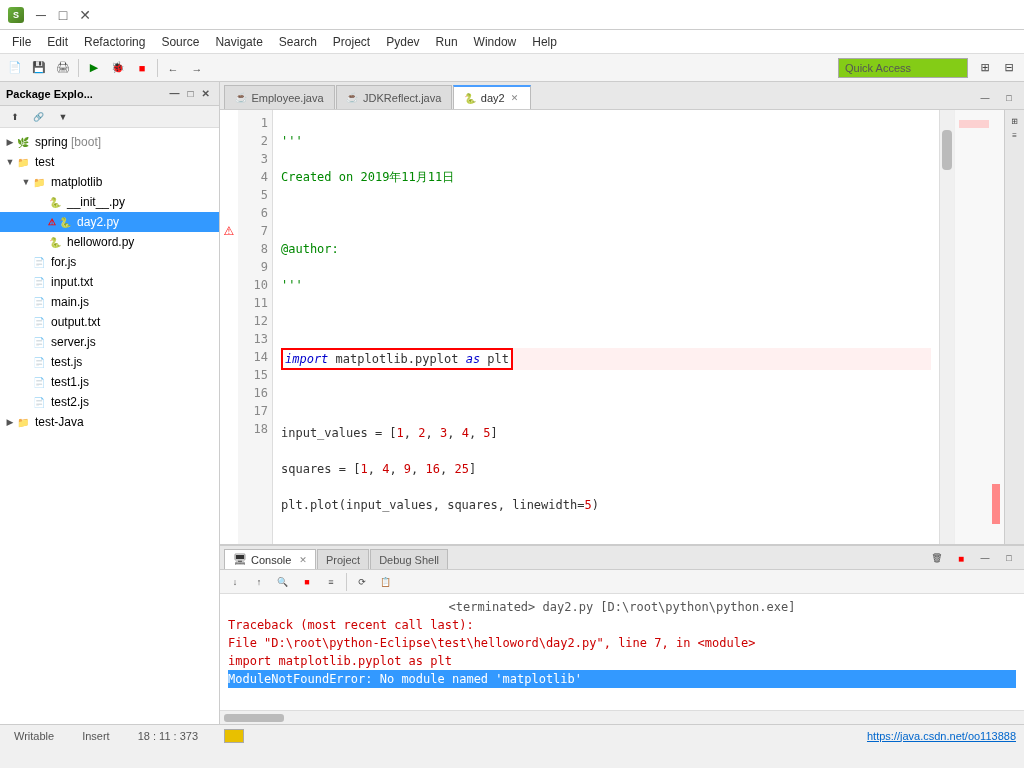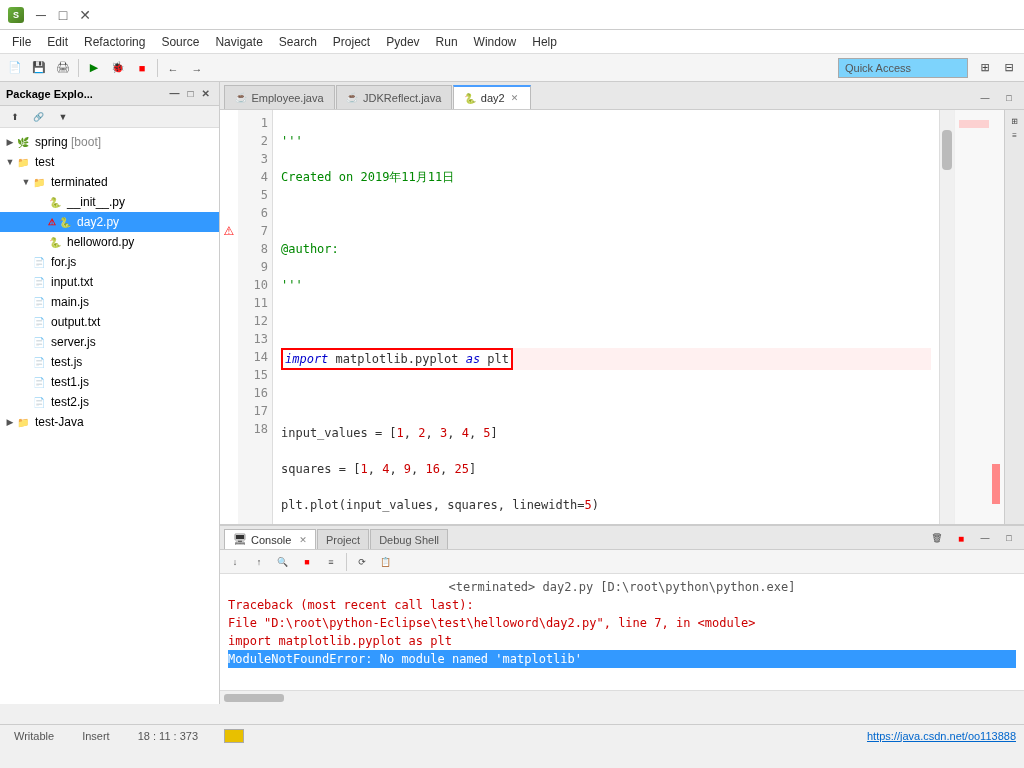--- a/index.html
+++ b/index.html
@@ -53,36 +53,35 @@
     }
     .tb-btn {
       width: 22px; height: 22px; border: 1px solid transparent; background: transparent;
       cursor: pointer; display: flex; align-items: center; justify-content: center;
       font-size: 11px; color: #444; border-radius: 2px;
     }
     .tb-sep { width: 1px; height: 18px; background: #ccc; margin: 0 2px; }
     .quick-access-box {
       margin-left: auto;
       border: 1px solid #aaa;
-      background: #7dd3fc;
+      background: #84cc16;
       padding: 2px 6px;
       font-size: 11px;
       color: #555;
       width: 130px;
       height: 20px;
       display: flex;
       align-items: center;
     }
 
     
     #main-layout {
       display: flex;
       height: calc(768px - 30px - 24px - 28px - 22px); 
       position: relative;
-      gap: 20px;
     }
 
     
     #pkg-explorer {
       width: 220px;
       background: white;
       border-right: 1px solid #ccc;
       display: flex;
       flex-direction: column;
       flex-shrink: 0;
@@ -418,21 +417,21 @@
 
         <div class="tree-item" style="padding-left:4px;">
           <span class="tree-arrow">▼</span>
           <span class="tree-icon folder-icon">📁</span>
           <span>test</span>
         </div>
 
         <div class="tree-item" style="padding-left:20px;">
           <span class="tree-arrow">▼</span>
           <span class="tree-icon folder-icon">📁</span>
-          <span>terminated</span>
+          <span>matplotlib</span>
         </div>
 
         <div class="tree-item" style="padding-left:36px;">
           <span class="tree-arrow" style="color:transparent;">▶</span>
           <span class="tree-icon py-icon">🐍</span>
           <span>__init__.py</span>
         </div>
 
         <div class="tree-item selected" style="padding-left:36px; background:#3399ff; color:white;">
           <span class="tree-arrow" style="color:transparent;">▶</span>

